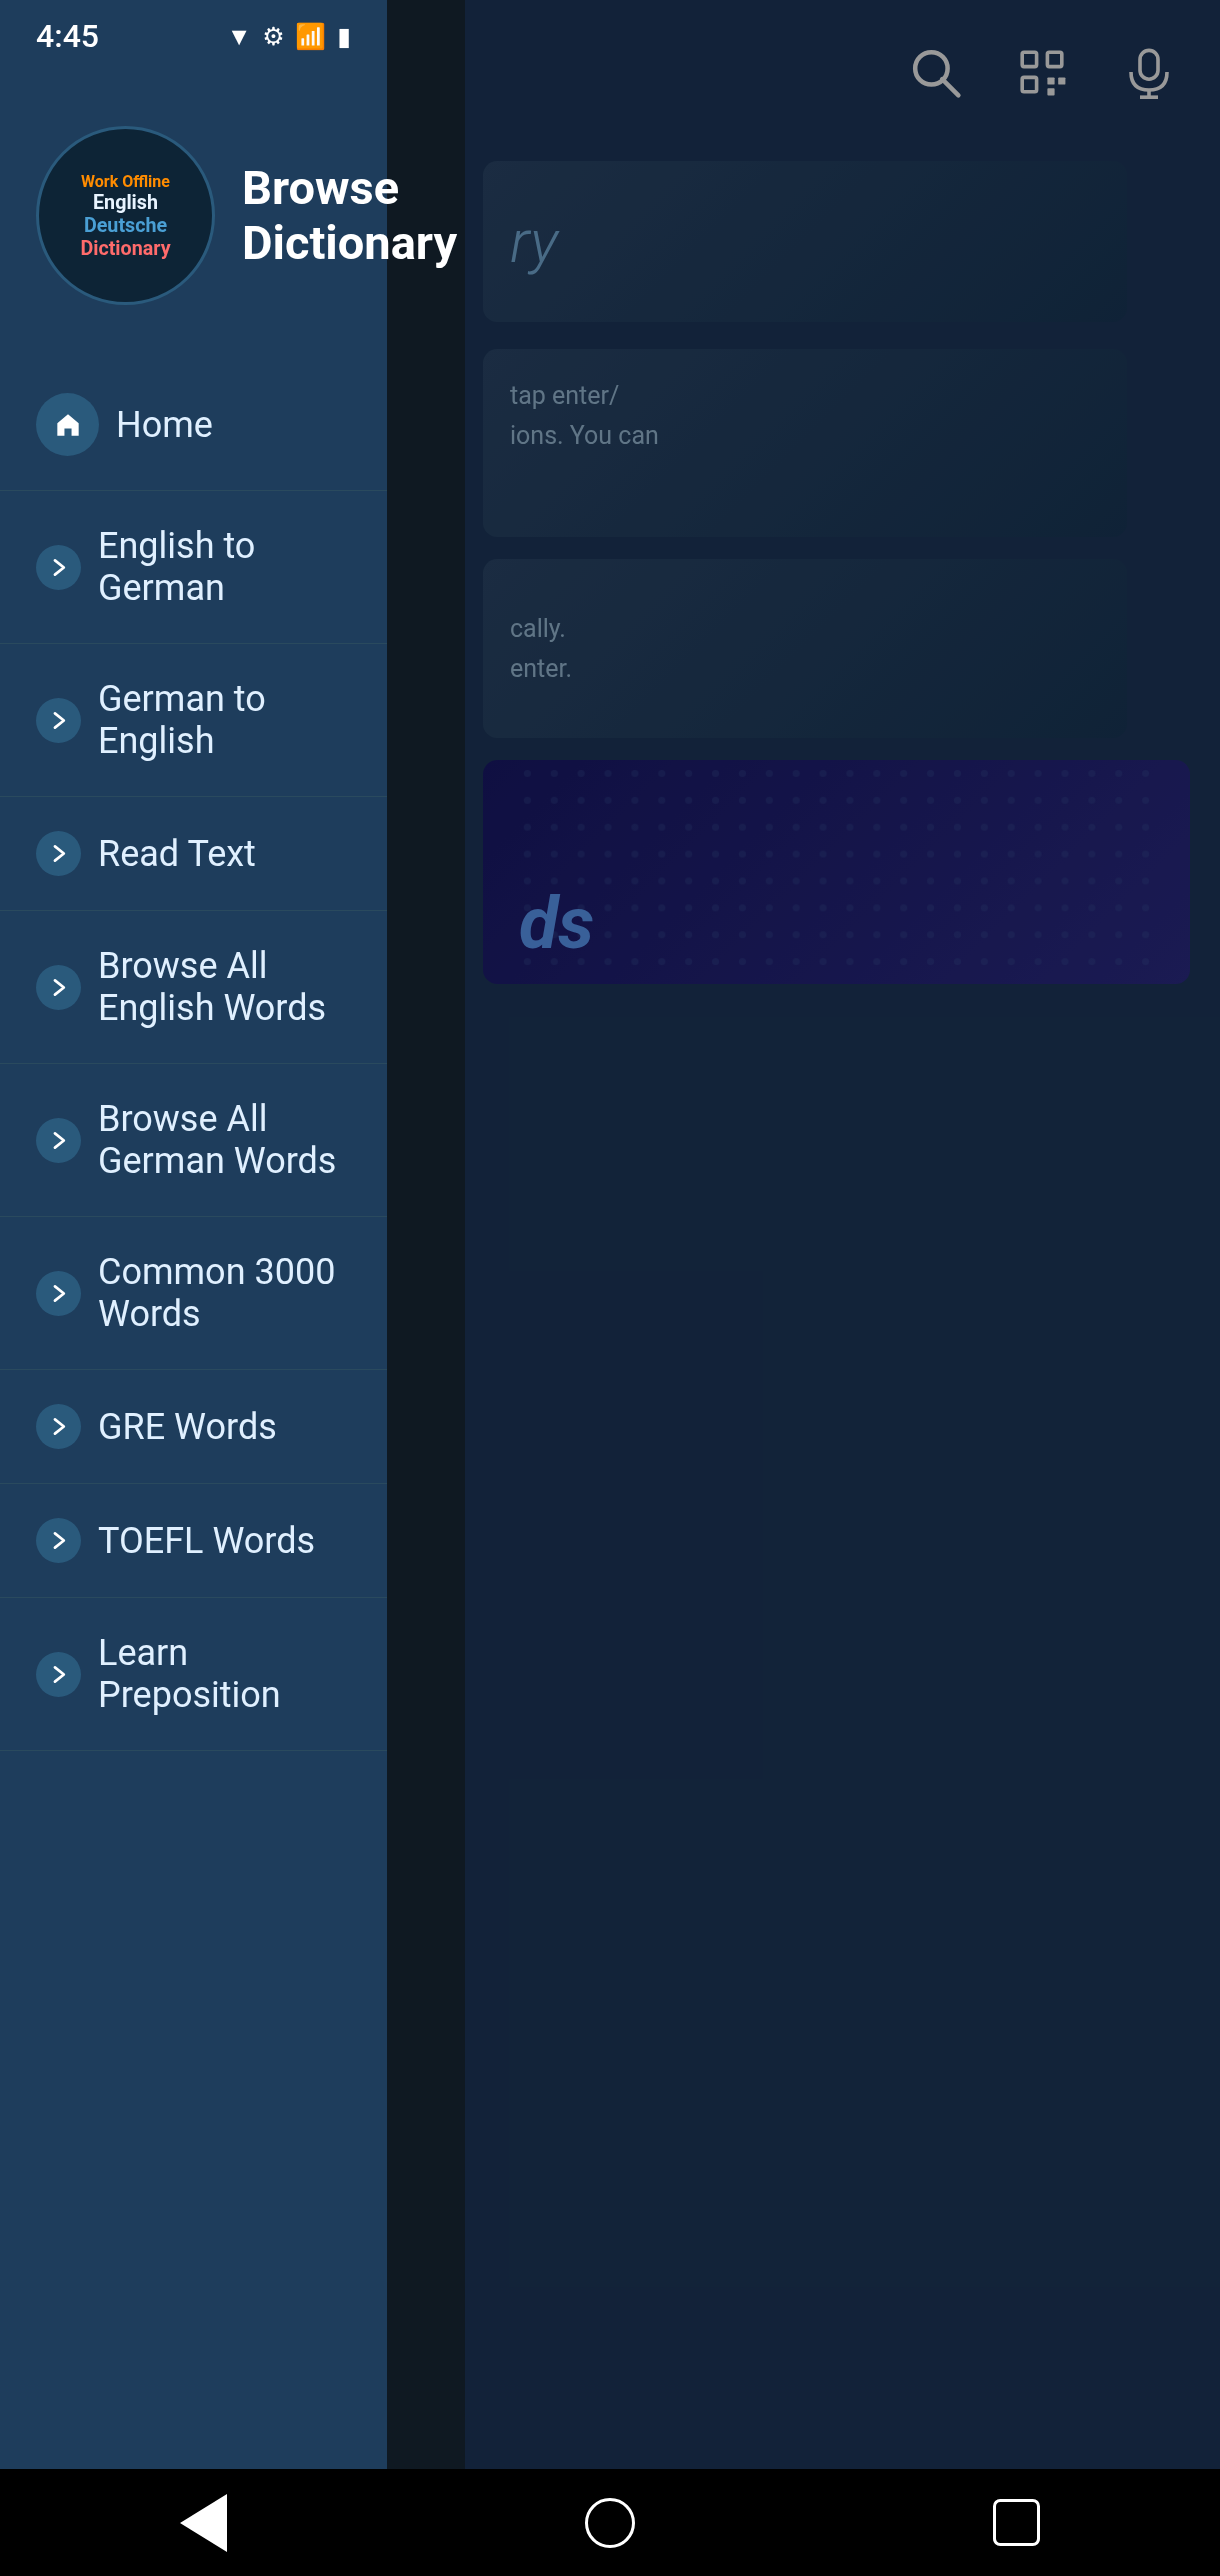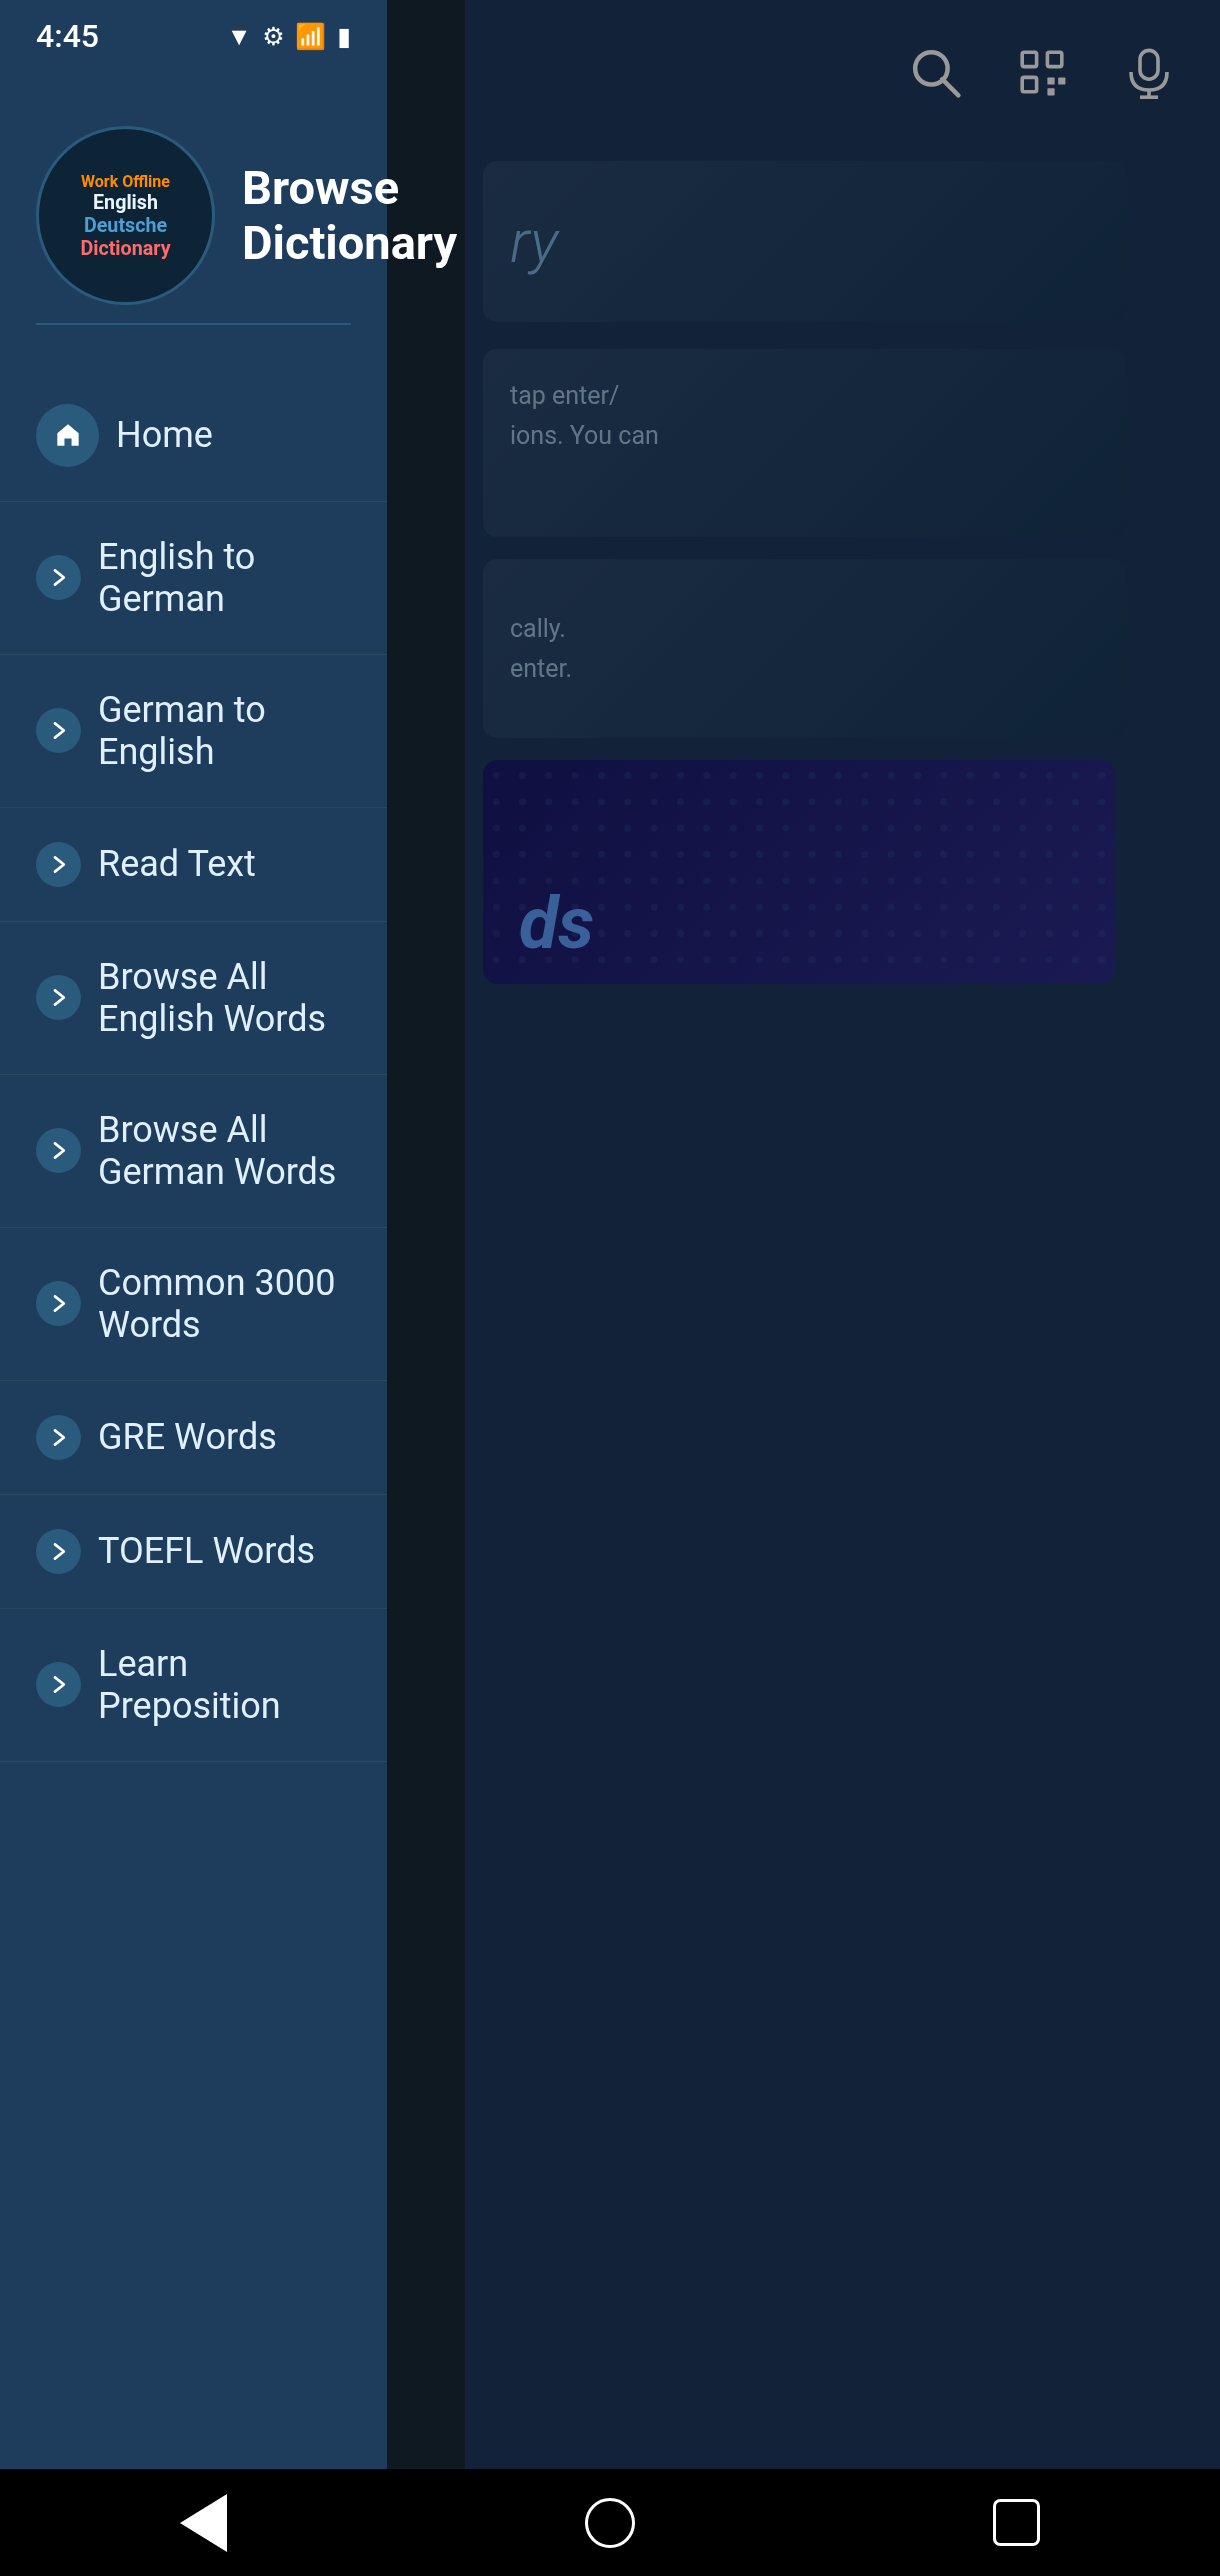--- a/index.html
+++ b/index.html
@@ -170,21 +170,20 @@
       background: #1e3d5c;
       z-index: 20;
       display: flex;
       flex-direction: column;
     }
 
     
     .drawer-header {
       padding: 54px 36px 36px 36px;
       display: flex;
-      flex-direction: column;
       align-items: flex-start;
     }
 
     .drawer-logo-area {
       display: flex;
       align-items: center;
       gap: 27px;
       margin-bottom: 18px;
     }
 
@@ -387,21 +386,21 @@
   </div>
 </div>
 
 <div class="content-card card-3" style="top:559px; height:179px; background:linear-gradient(135deg,#2d4a6e,#1a3a5c);">
   <div>
     <div class="card-small-text">cally.</div>
     <div class="card-small-text">enter.</div>
   </div>
 </div>
 
-<div class="content-card card-4" style="top:760px; height:224px; background:linear-gradient(135deg,#1a1a6e,#2d2d8a); position:absolute; left:483px; width:632px; border-radius:14.3px;">
+<div class="content-card card-4" style="top:760px; height:224px; background:linear-gradient(135deg,#1a1a6e,#2d2d8a); position:absolute; left:483px; width:707px; border-radius:14.3px;">
 
   <svg style="position:absolute;top:0;left:0;width:100%;height:100%;opacity:0.25;" viewBox="0 0 720 250">
     <defs>
         <pattern id="dots" x="0" y="0" width="30" height="30" patternUnits="userSpaceOnUse">
           <circle cx="15" cy="15" r="4" fill="#4466aa"></circle>
         </pattern>
       </defs>
     <rect width="720" height="250" fill="url(#dots)"></rect>
   </svg>
   <div style="position:absolute;bottom:18px;left:36px;color:#60a0ff;font-size:72px;font-weight:700;font-style:italic;">ds</div>

